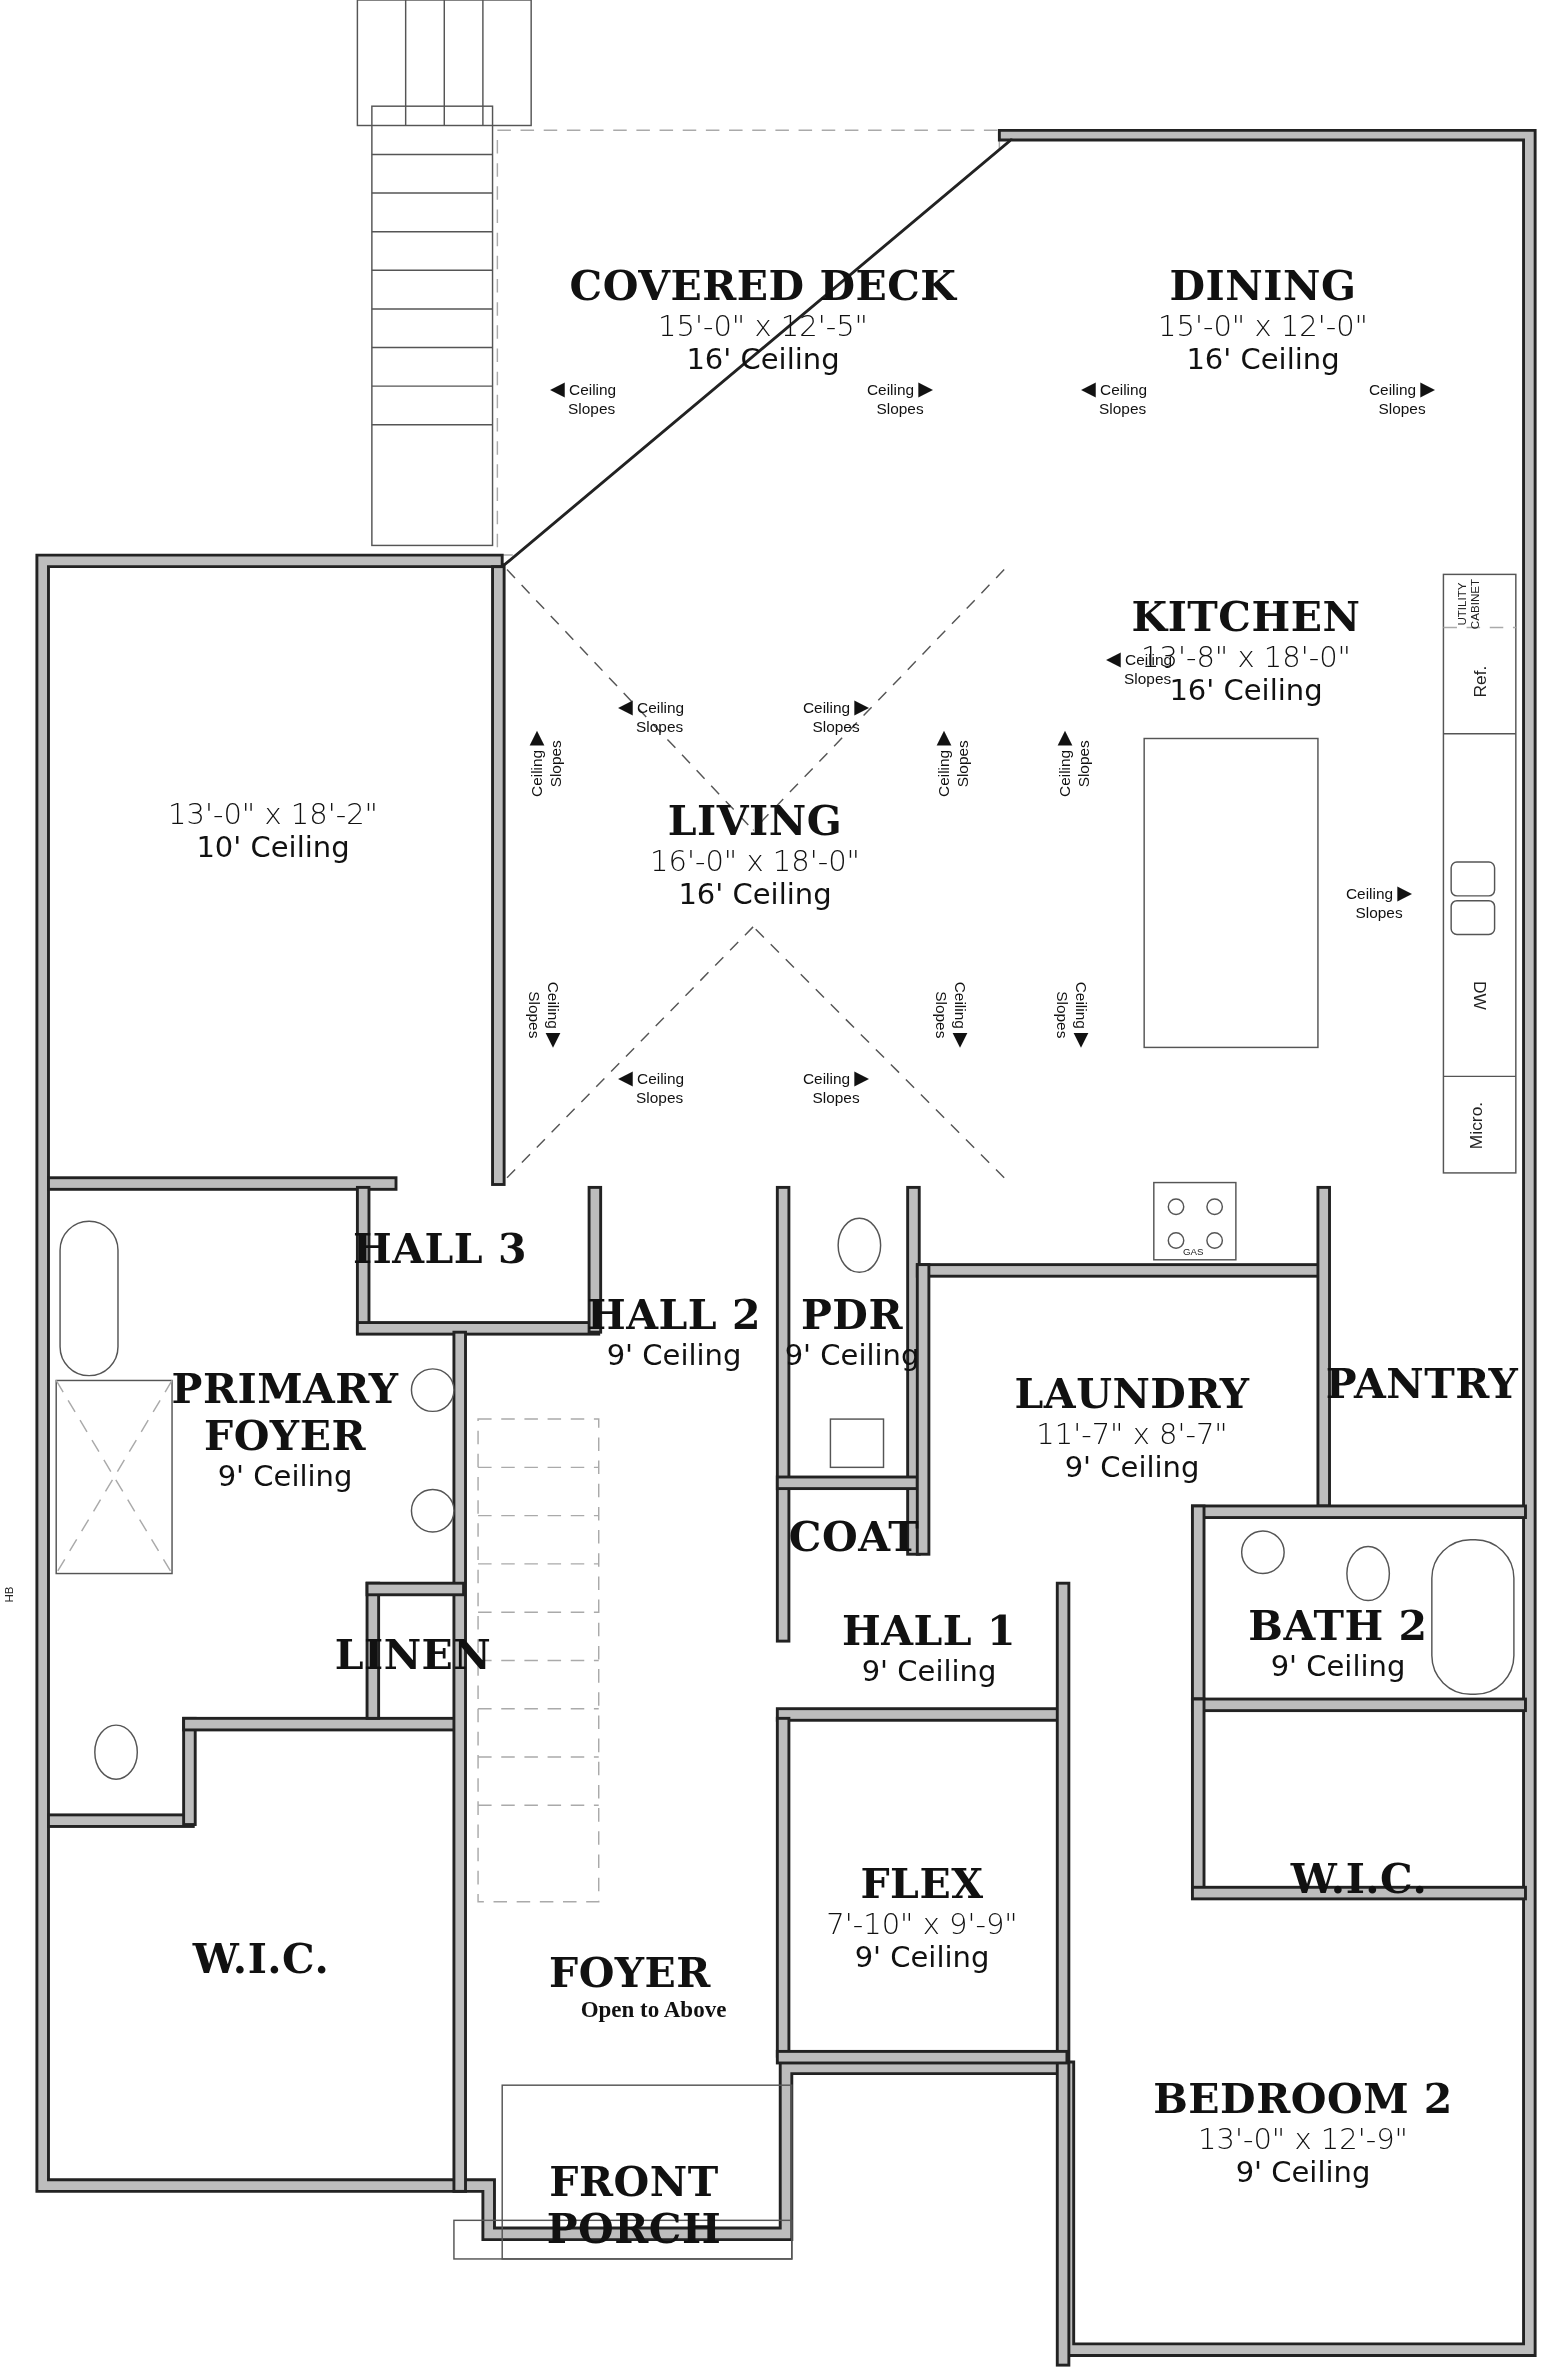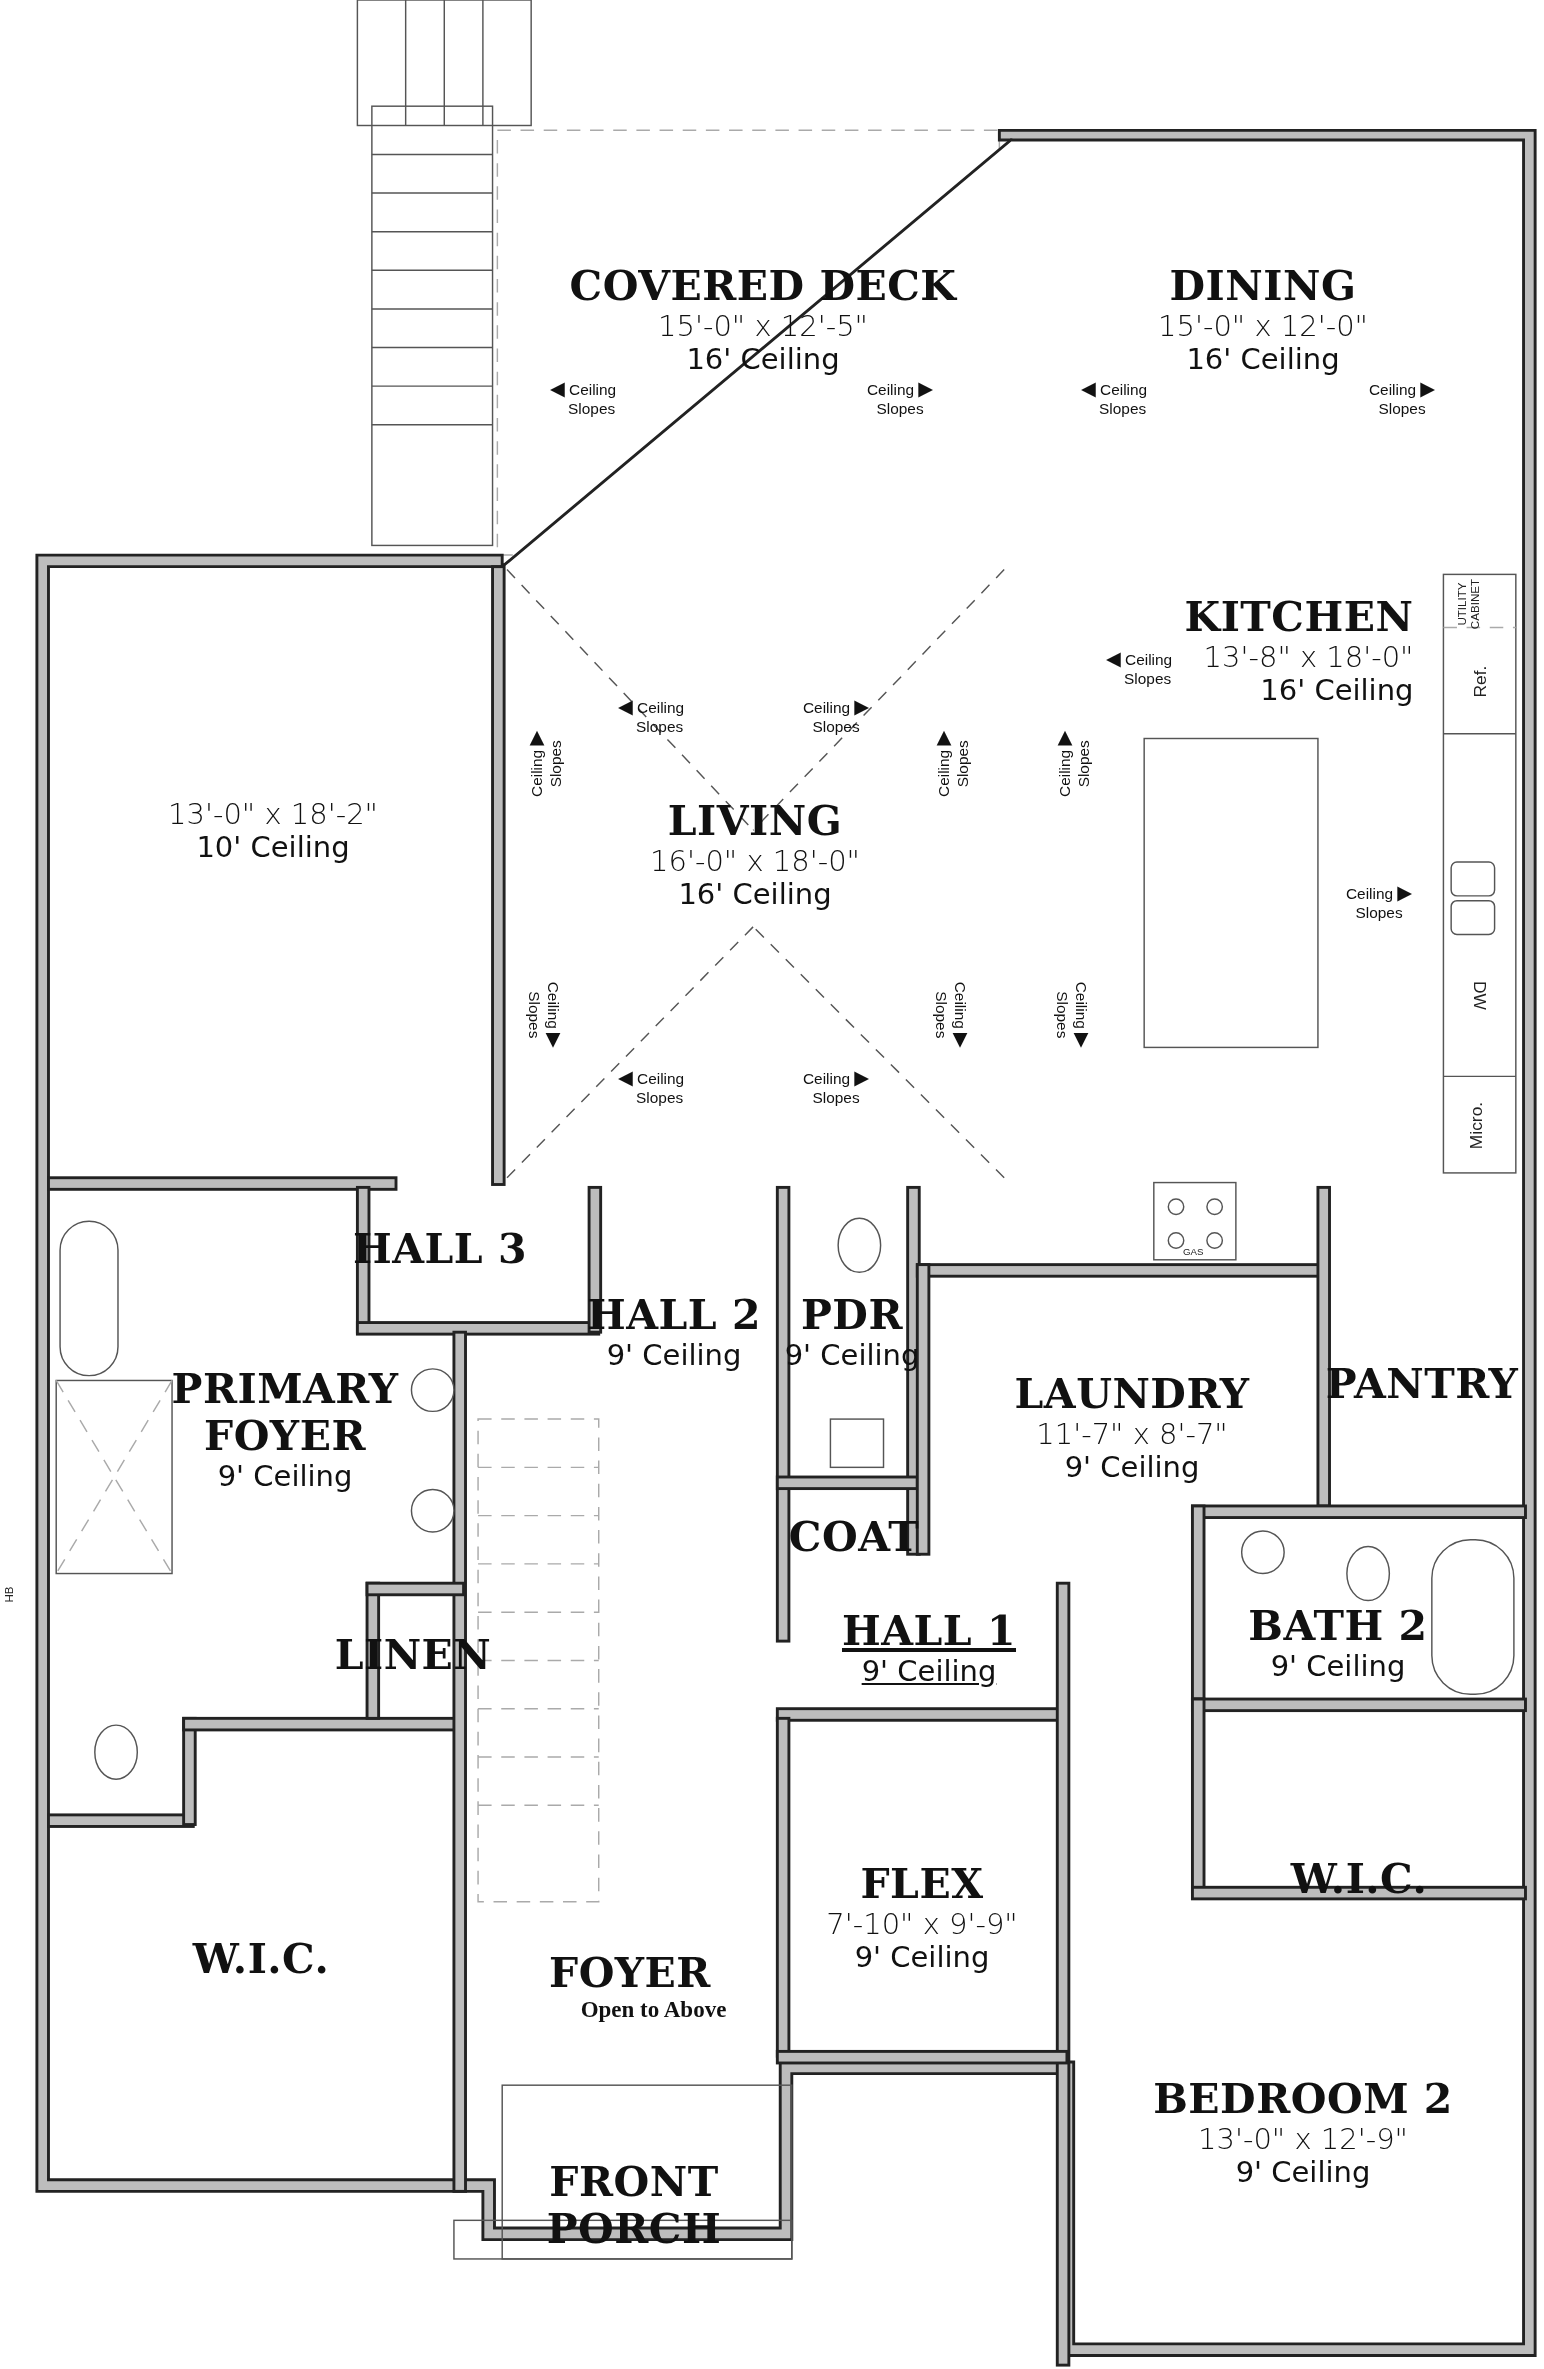--- a/index.html
+++ b/index.html
@@ -132,21 +132,21 @@
 <div class="lbl" style="left:763px;top:263px;">
   <div class="name">COVERED DECK</div>
   <div class="dim">15'-0" x 12'-5"</div>
   <div class="ceil">16' Ceiling</div>
 </div>
 <div class="lbl" style="left:1263px;top:263px;">
   <div class="name">DINING</div>
   <div class="dim">15'-0" x 12'-0"</div>
   <div class="ceil">16' Ceiling</div>
 </div>
-<div class="lbl" style="left:1299px;top:594px;text-align:right;">
+<div class="lbl" style="left:1246px;top:594px;">
   <div class="name">KITCHEN</div>
   <div class="dim">13'-8" x 18'-0"</div>
   <div class="ceil">16' Ceiling</div>
 </div>
 <div class="lbl" style="left:273px;top:798px;">
   <div class="dim">13'-0" x 18'-2"</div>
   <div class="ceil">10' Ceiling</div>
 </div>
 <div class="lbl" style="left:755px;top:798px;">
   <div class="name">LIVING</div>
@@ -173,21 +173,21 @@
   <div class="name">PANTRY</div>
 </div>
 <div class="lbl" style="left:285px;top:1366px;">
   <div class="name">PRIMARY</div>
   <div class="name">FOYER</div>
   <div class="ceil">9' Ceiling</div>
 </div>
 <div class="lbl" style="left:854px;top:1514px;">
   <div class="name">COAT</div>
 </div>
-<div class="lbl" style="left:929px;top:1608px;text-decoration:underline;">
+<div class="lbl" style="left:929px;top:1608px;">
   <div class="name">HALL 1</div>
   <div class="ceil">9' Ceiling</div>
 </div>
 <div class="lbl" style="left:1338px;top:1603px;">
   <div class="name">BATH 2</div>
   <div class="ceil">9' Ceiling</div>
 </div>
 <div class="lbl" style="left:413px;top:1632px;">
   <div class="name">LINEN</div>
 </div>

